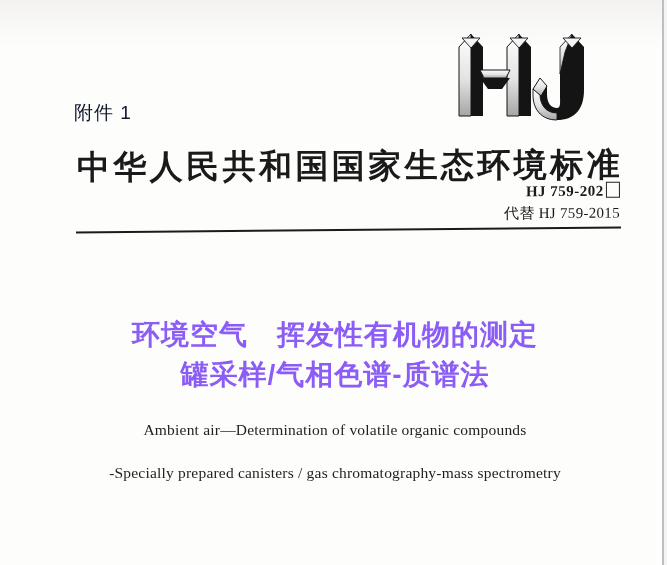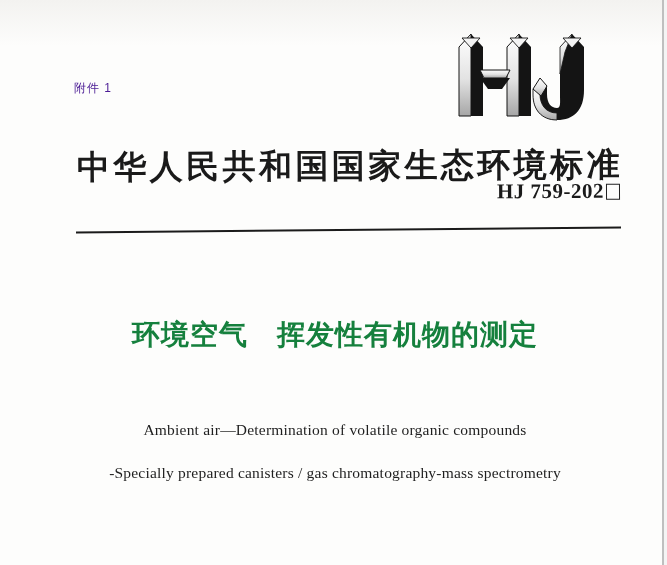--- a/index.html
+++ b/index.html
@@ -18,59 +18,59 @@
   }
   .scan-edge{
     position:absolute;top:0;right:3px;width:2px;height:565px;
     background:#bfbfbf;
   }
   .scan-edge-light{
     position:absolute;top:0;right:0;width:3px;height:565px;
     background:#f4f4f4;
   }
   .attachment{
-    position:absolute;left:74px;top:80px;
+    position:absolute;left:74px;top:100px;
     font-family:"Liberation Sans","DejaVu Sans",sans-serif;
-    font-size:12px;letter-spacing:1px;color:#4c1d95;
+    font-size:19px;letter-spacing:1px;color:#0f172a;
   }
   .logo{
     position:absolute;left:457px;top:32px;width:135px;height:92px;
   }
   .org-title{
     position:absolute;left:77px;top:144px;width:560px;
     font-size:33px;font-weight:700;letter-spacing:3.4px;
     white-space:nowrap;color:#1a1a1a;
     transform:rotate(-0.3deg);
   }
   .std-block{
     position:absolute;right:47px;top:181px;text-align:right;
     transform:rotate(-0.3deg);
   }
   .std-number{
-    font-size:21px;font-weight:600;letter-spacing:0.5px;color:#1a1a1a;
+    font-size:15px;font-weight:600;letter-spacing:0.5px;color:#1a1a1a;
     line-height:21px;white-space:nowrap;
   }
   .year-box{
     display:inline-block;width:12px;height:14px;
     border:1.6px solid #222;margin-left:2px;vertical-align:-2px;
   }
   .std-replaces{
     font-size:15px;font-weight:500;color:#1a1a1a;
     line-height:22px;white-space:nowrap;letter-spacing:0.3px;
   }
   .header-rule{
     position:absolute;left:76px;top:229px;width:545px;height:2.2px;
     background:#1b1b1b;transform:rotate(-0.5deg);
   }
   .centered{
     position:absolute;left:20px;width:630px;text-align:center;white-space:nowrap;
   }
   .cn-title{
     font-family:"Liberation Sans","DejaVu Sans",sans-serif;
-    font-size:28px;font-weight:700;color:#15803d;letter-spacing:1px;
+    font-size:28px;font-weight:700;color:#8b5cf6;letter-spacing:1px;
   }
   .cn-title-1{top:316px;}
   .cn-title-2{top:356px;}
   .en-title{
     font-size:15.5px;color:#1f1f1f;letter-spacing:0.2px;
   }
   .en-title-1{top:421px;}
   .en-title-2{top:464px;}
   .draft-note{
     top:496px;
@@ -111,25 +111,27 @@
     <path d="M76,57 L76,63 C76,77 84,88 100,88 L100,81 C89,81 83,73 83,62 L83,55 Z" fill="url(#lg)" stroke="#141414" stroke-width="0.9"></path>
     <path d="M76,57 L83,46 L90,54 L84,64 Z" fill="url(#lg)" stroke="#141414" stroke-width="1"></path>
   </svg>
 
   <div class="attachment">附件 1</div>
 
   <div class="org-title">中华人民共和国国家生态环境标准</div>
 
   <div class="std-block">
     <div class="std-number"><span>HJ 759-202</span><span class="year-box"></span></div>
+    <div class="std-replaces">代替 HJ 759-2015</div>
   </div>
 
   <div class="header-rule"></div>
 
   <div class="centered cn-title cn-title-1">环境空气　挥发性有机物的测定</div>
+  <div class="centered cn-title cn-title-2">罐采样/气相色谱-质谱法</div>
 
   <div class="centered en-title en-title-2">-Specially prepared canisters / gas chromatography-mass spectrometry</div>
   <div class="centered en-title en-title-1">Ambient air—Determination of volatile organic compounds</div>
 
 
   <div class="scan-edge-light"></div>
   <div class="scan-edge"></div>
 
 </div>
 

